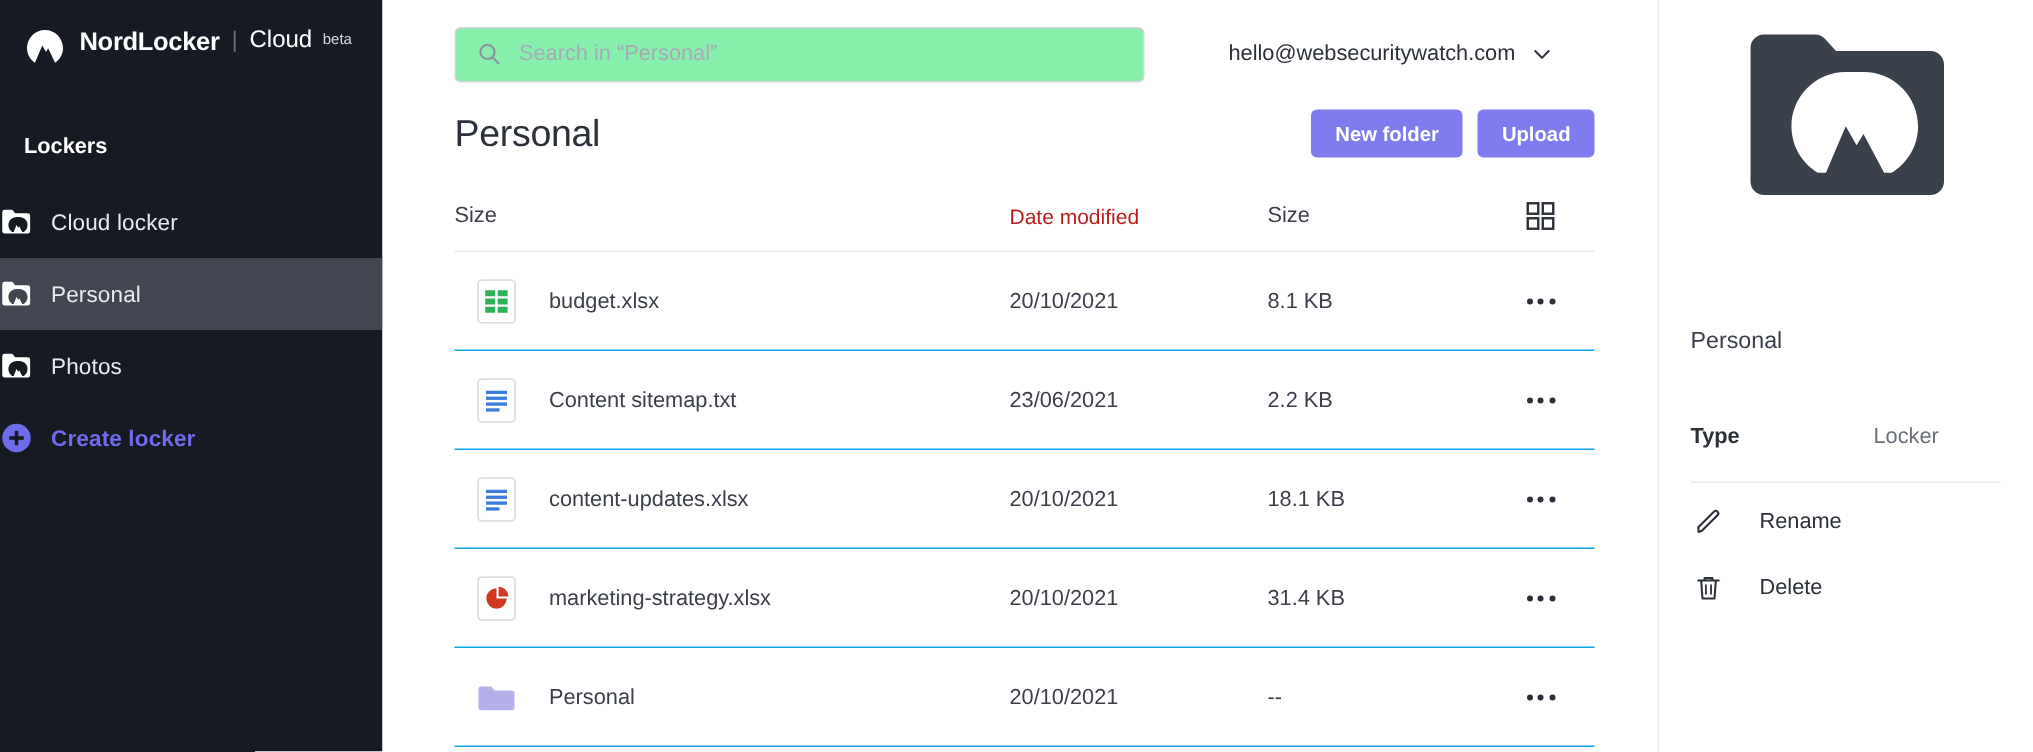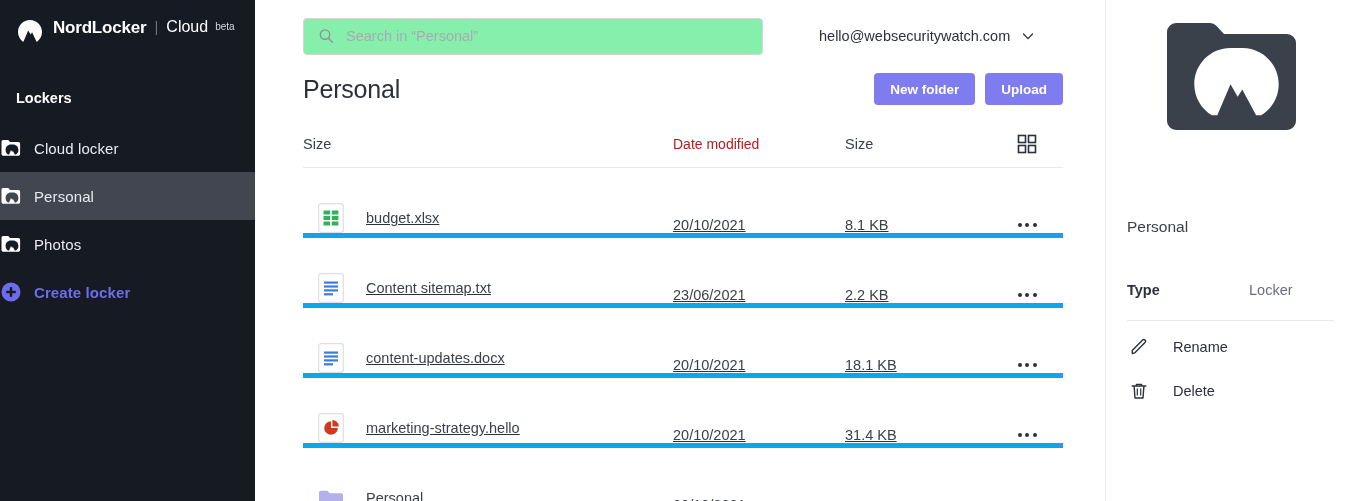--- a/index.html
+++ b/index.html
@@ -209,25 +209,24 @@
     padding-bottom: 8px;
   }
   .col-title { width: 370px; font-size: 14.5px; color: #3a3f4a; }
   .col-date  { width: 172px; font-size: 14px; color: #b91c1c; }
   .col-size  { width: 152px; font-size: 14.5px; color: #3a3f4a; }
   .col-act   { width: 60px; display: flex; justify-content: center; }
   .grid-icon { width: 20px; height: 20px; cursor: pointer; }
 
   .t-row {
     display: flex;
-    align-items: flex-end;
+    align-items: center;
     height: 65px;
-    border-bottom: 5px solid #0ea5e9;
+    border-bottom: 1px solid #0ea5e9;
     cursor: pointer;
-    text-decoration: underline;
   }
   .cell-title {
     width: 370px;
     display: flex;
     align-items: center;
   }
   .file-icon {
     width: 26px;
     height: 30px;
     margin: 0 22px 0 15px;
@@ -480,21 +479,21 @@
         <div class="cell-title">
           <span class="file-icon">
             <svg viewBox="0 0 26 30" width="26" height="30">
               <rect x="0.7" y="0.7" width="24.6" height="28.6" rx="2.4" fill="#ffffff" stroke="#dcdfe5" stroke-width="1.2"></rect>
               <rect x="6" y="8.5" width="14" height="2.2" fill="#3b7ddd"></rect>
               <rect x="6" y="12.4" width="14" height="2.2" fill="#3b7ddd"></rect>
               <rect x="6" y="16.3" width="14" height="2.2" fill="#3b7ddd"></rect>
               <rect x="6" y="20.2" width="9" height="2.2" fill="#3b7ddd"></rect>
             </svg>
           </span>
-          <span class="row-name">content-updates.docx</span>
+          <span class="row-name">content-updates.xlsx</span>
         </div>
         <div class="cell-date">20/10/2021</div>
         <div class="cell-size">18.1 KB</div>
         <div class="cell-act">
           <span class="dots">
               <span></span>
               <span></span>
               <span></span>
             </span>
         </div>
@@ -502,21 +501,21 @@
 
       <div class="t-row">
         <div class="cell-title">
           <span class="file-icon">
             <svg viewBox="0 0 26 30" width="26" height="30">
               <rect x="0.7" y="0.7" width="24.6" height="28.6" rx="2.4" fill="#ffffff" stroke="#dcdfe5" stroke-width="1.2"></rect>
               <path d="M13 8.2 a6.8 6.8 0 1 0 6.8 6.8 h-6.8 z" fill="#d0391f"></path>
               <path d="M14.4 7.1 v6.5 h6.5 a6.6 6.6 0 0 0 -6.5 -6.5 z" fill="#d0391f"></path>
             </svg>
           </span>
-          <span class="row-name">marketing-strategy.hello</span>
+          <span class="row-name">marketing-strategy.xlsx</span>
         </div>
         <div class="cell-date">20/10/2021</div>
         <div class="cell-size">31.4 KB</div>
         <div class="cell-act">
           <span class="dots">
               <span></span>
               <span></span>
               <span></span>
             </span>
         </div>

